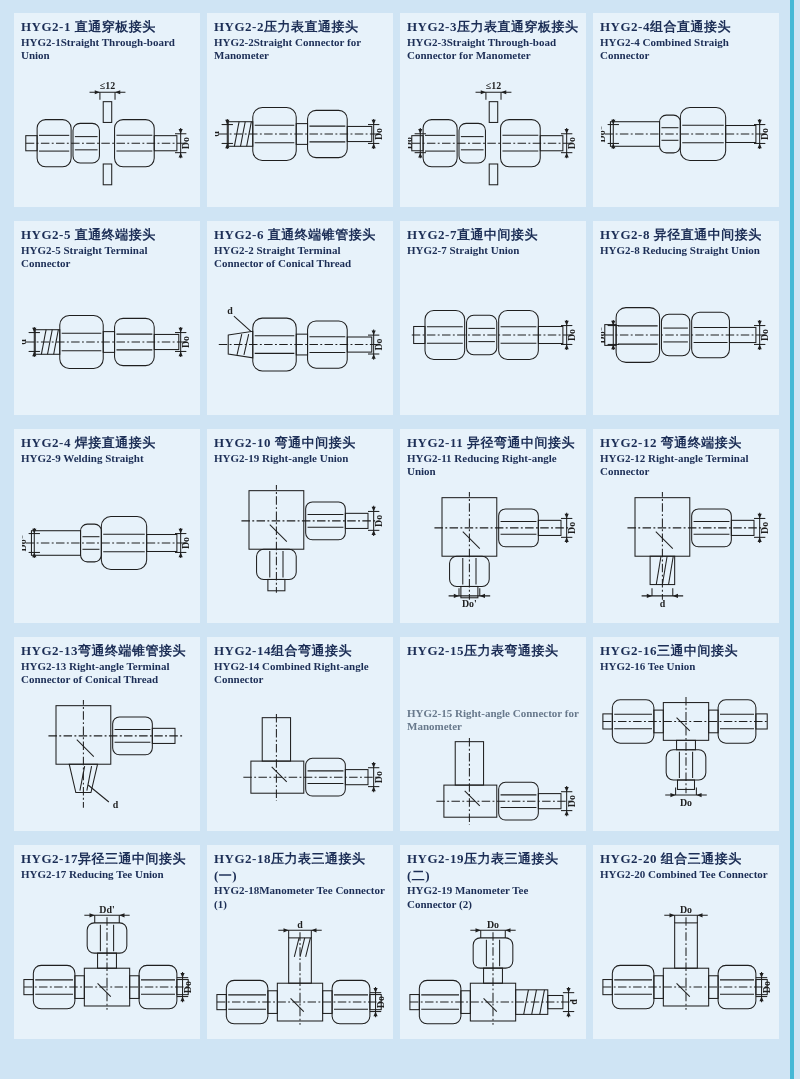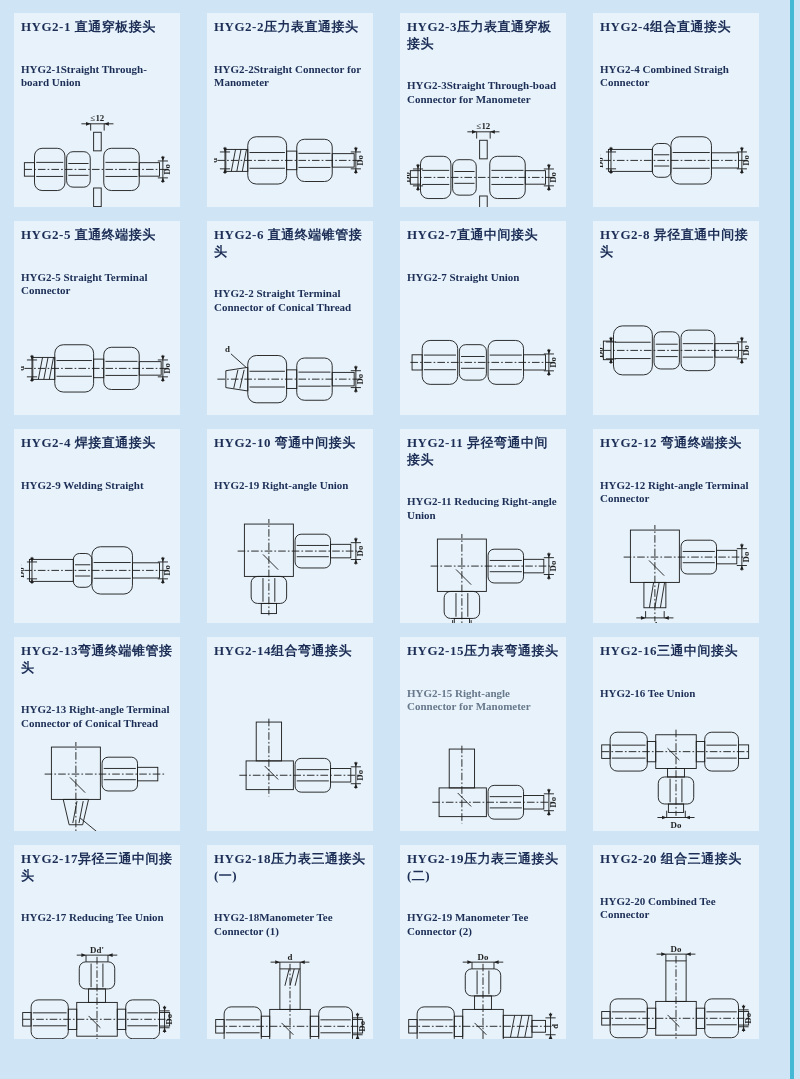--- a/index.html
+++ b/index.html
@@ -15,32 +15,32 @@
   .accent-strip{
     position:absolute;top:0;right:6px;width:4px;height:100%;
     background:var(--accent);
   }
   .grid{
     position:absolute;left:14px;top:13px;
     display:grid;grid-template-columns:repeat(4,186px);
     gap:14px 7px;
   }
   .cell{
-    width:166px;height:194px;background:var(--cell);
+    width:186px;height:194px;background:var(--cell);
     box-sizing:border-box;padding:6px 7px 2px 7px;
-    display:flex;flex-direction:column;overflow:hidden;gap:27px;
+    display:flex;flex-direction:column;overflow:hidden;
   }
   .t-zh{
     font-weight:bold;font-size:13px;line-height:1.28;color:var(--title);
     letter-spacing:.5px;
   }
   .t-en{
     font-weight:bold;font-size:11px;line-height:1.22;color:var(--title);
   }
-  .t-en.muted{color:var(--muted);}
+  .t-en.muted{color:var(--muted);margin-top:47px;}
   .drawing{
     flex:1;display:flex;align-items:center;justify-content:center;
     min-height:0;
   }
   .drawing svg{display:block;max-height:126px;}
 </style>
 </head>
 <body>
 
 <div>
@@ -263,20 +263,21 @@
             <line x1="162" y1="82" x2="174" y2="82" stroke="#1f1f1f" stroke-width="1.1" fill="none"></line>
             <line x1="168" y1="56" x2="168" y2="88" stroke="#1f1f1f" stroke-width="1.1" fill="none"></line>
             <path d="M165.8,57 L170.2,57 L168,62 Z" fill="#1f1f1f"></path>
             <path d="M165.8,87 L170.2,87 L168,82 Z" fill="#1f1f1f"></path>
             <text x="177" y="72" font-family="'Liberation Serif',serif" font-size="10.5" font-weight="bold" fill="#1f1f1f" text-anchor="middle" transform="rotate(-90 177 72)">Do</text>
           </svg>
         </div>
   </div>
       <div class="cell">
     <div class="t-zh">HYG2-8 异径直通中间接头</div>
+    <div class="t-en">HYG2-8 Reducing Straight Union</div>
     <div class="drawing">
           <svg viewBox="0 36 180 72" width="170" preserveAspectRatio="xMidYMid meet">
             <line x1="4" y1="72" x2="174" y2="72" stroke="#1f1f1f" stroke-width="1.1" fill="none" stroke-dasharray="9 2.5 2 2.5"></line>
             <rect x="4" y="61" width="12" height="22" fill="none" stroke="#1f1f1f" stroke-width="1.1"></rect>
             <rect x="16" y="43" width="46" height="58" rx="10.44" ry="10.44" fill="none" stroke="#1f1f1f" stroke-width="1.1"></rect>
             <line x1="18" y1="62.333333333333336" x2="60" y2="62.333333333333336" stroke="#1f1f1f" stroke-width="1.1" fill="none"></line>
             <line x1="18" y1="81.66666666666667" x2="60" y2="81.66666666666667" stroke="#1f1f1f" stroke-width="1.1" fill="none"></line>
             <rect x="64" y="50" width="30" height="44" rx="7.92" ry="7.92" fill="none" stroke="#1f1f1f" stroke-width="1.1"></rect>
             <line x1="66" y1="64.66666666666667" x2="92" y2="64.66666666666667" stroke="#1f1f1f" stroke-width="1.1" fill="none"></line>
             <line x1="66" y1="79.33333333333333" x2="92" y2="79.33333333333333" stroke="#1f1f1f" stroke-width="1.1" fill="none"></line>
@@ -434,20 +435,21 @@
             <path d="M50,82 L80,82 L73,112 L57,112 Z" fill="none" stroke="#1f1f1f" stroke-width="1.1"></path>
             <line x1="61.333333333333336" y1="110" x2="66.33333333333334" y2="84" stroke="#1f1f1f" stroke-width="1.1" fill="none"></line>
             <line x1="68.66666666666667" y1="110" x2="73.66666666666667" y2="84" stroke="#1f1f1f" stroke-width="1.1" fill="none"></line>
             <line x1="70" y1="104" x2="92" y2="122" stroke="#1f1f1f" stroke-width="1.1" fill="none"></line>
             <text x="99" y="128" font-family="'Liberation Serif',serif" font-size="10.5" font-weight="bold" fill="#1f1f1f" text-anchor="middle">d</text>
           </svg>
         </div>
   </div>
       <div class="cell">
     <div class="t-zh">HYG2-14组合弯通接头</div>
+    <div class="t-en">HYG2-14 Combined Right-angle Connector</div>
     <div class="drawing">
           <svg viewBox="0 4 180 96" width="170" preserveAspectRatio="xMidYMid meet">
             <line x1="65" y1="6" x2="65" y2="98" stroke="#1f1f1f" stroke-width="1.1" fill="none" stroke-dasharray="9 2.5 2 2.5"></line>
             <line x1="30" y1="73" x2="172" y2="73" stroke="#1f1f1f" stroke-width="1.1" fill="none" stroke-dasharray="9 2.5 2 2.5"></line>
             <rect x="50" y="10" width="30" height="46" fill="none" stroke="#1f1f1f" stroke-width="1.1"></rect>
             <rect x="38" y="56" width="56" height="34" fill="none" stroke="#1f1f1f" stroke-width="1.1"></rect>
             <line x1="60" y1="62" x2="76" y2="78" stroke="#1f1f1f" stroke-width="1.1" fill="none"></line>
             <rect x="96" y="53" width="42" height="40" rx="7.199999999999999" ry="7.199999999999999" fill="none" stroke="#1f1f1f" stroke-width="1.1"></rect>
             <line x1="98" y1="66.33333333333333" x2="136" y2="66.33333333333333" stroke="#1f1f1f" stroke-width="1.1" fill="none"></line>
             <line x1="98" y1="79.66666666666667" x2="136" y2="79.66666666666667" stroke="#1f1f1f" stroke-width="1.1" fill="none"></line>

